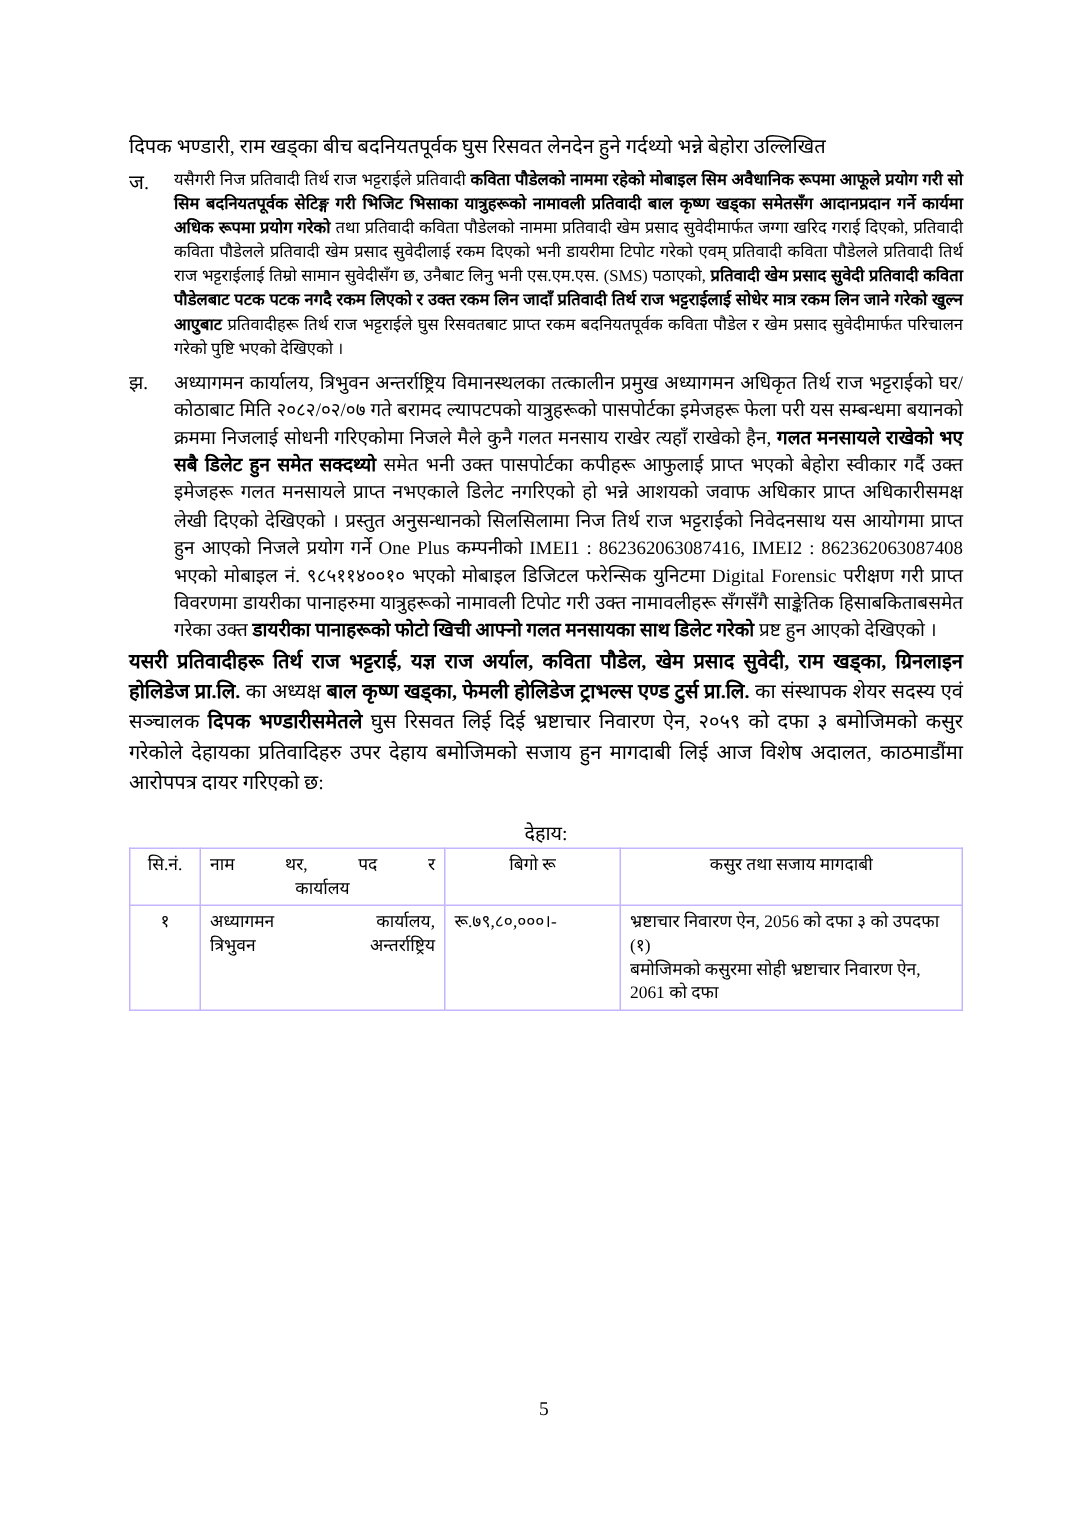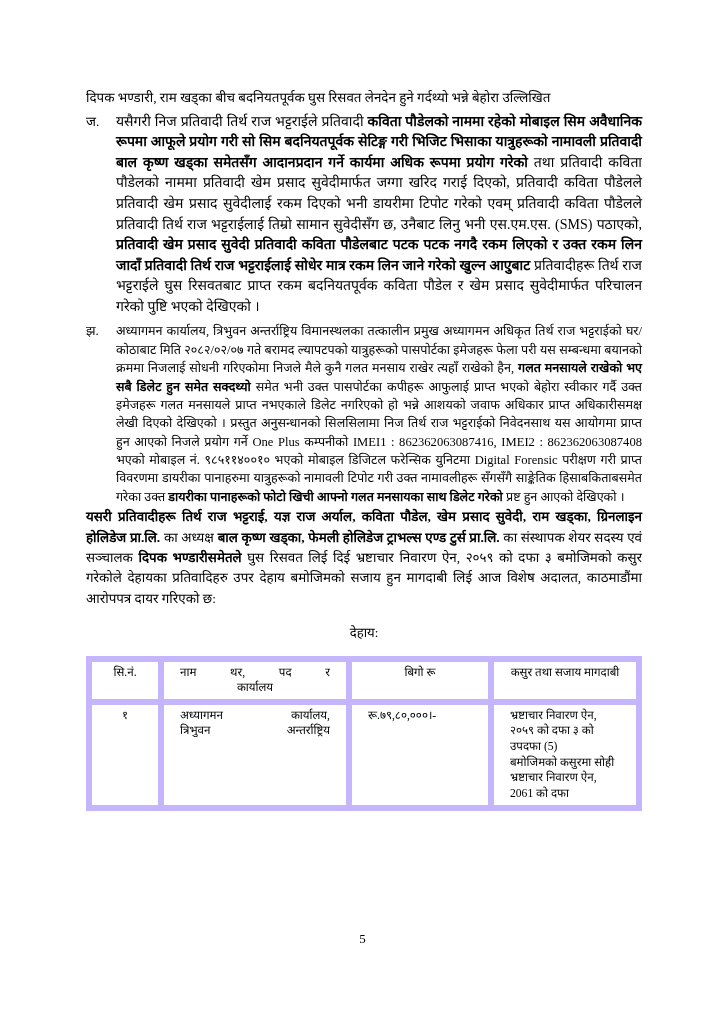--- a/index.html
+++ b/index.html
@@ -43,52 +43,52 @@
   }
   .marker {
     width: 30px;
     min-width: 30px;
     font-size: 13.4px;
     line-height: 1.47;
     text-align: left;
   }
   .body-col {
     flex: 1;
-    font-size: 14px;
+    font-size: 11px;
     line-height: 1.47;
     text-align: justify;
   }
   .sec-jha .body-col,
   .sec-jha .marker {
     font-size: 12.6px;
     line-height: 1.46;
   }
   b, .b { font-weight: bold; }
   .blockpara {
     margin-top: 1px;
     font-size: 13.4px;
     line-height: 1.52;
     text-align: justify;
   }
   .dehaya {
     text-align: center;
     font-size: 13.2px;
     margin-top: 4px;
-    margin-bottom: 15px;
+    margin-bottom: 1px;
   }
   table.dehaya-table {
     border-collapse: collapse;
     width: 100%;
     font-size: 11.6px;
     line-height: 1.35;
   }
   table.dehaya-table th,
   table.dehaya-table td {
-    border: 6px solid #c4b5fd;
-    padding: 3px 16px;
+    border: 1px solid #c4b5fd;
+    padding: 3px 6px;
     vertical-align: top;
     text-align: left;
     font-weight: normal;
   }
   table.dehaya-table th {
     text-align: center;
   }
   table.dehaya-table th.c-sn, table.dehaya-table td.c-sn { width: 34px; text-align: center; }
   table.dehaya-table th.c-name, table.dehaya-table td.c-name { width: 150px; }
   table.dehaya-table th.c-amt, table.dehaya-table td.c-amt { width: 104px; }
@@ -161,21 +161,21 @@
               <span>अध्यागमन</span>
               <span>कार्यालय,</span>
             </div>
             <div class="cellspread">
               <span>त्रिभुवन</span>
               <span>अन्तर्राष्ट्रिय</span>
             </div>
           </td>
           <td class="c-amt">रू.७९,८०,०००।-</td>
           <td class="c-off">
-            <div>भ्रष्टाचार निवारण ऐन, २०५९ को दफा ३ को उपदफा (5)</div>
+            <div>भ्रष्टाचार निवारण ऐन, 2056 को दफा ३ को उपदफा (१)</div>
             <div>बमोजिमको कसुरमा सोही भ्रष्टाचार निवारण ऐन, 2061 को दफा</div>
           </td>
         </tr>
       </tbody>
     </table>
 
   </div>
 
   <div class="pagenum">5</div>
 </div>

